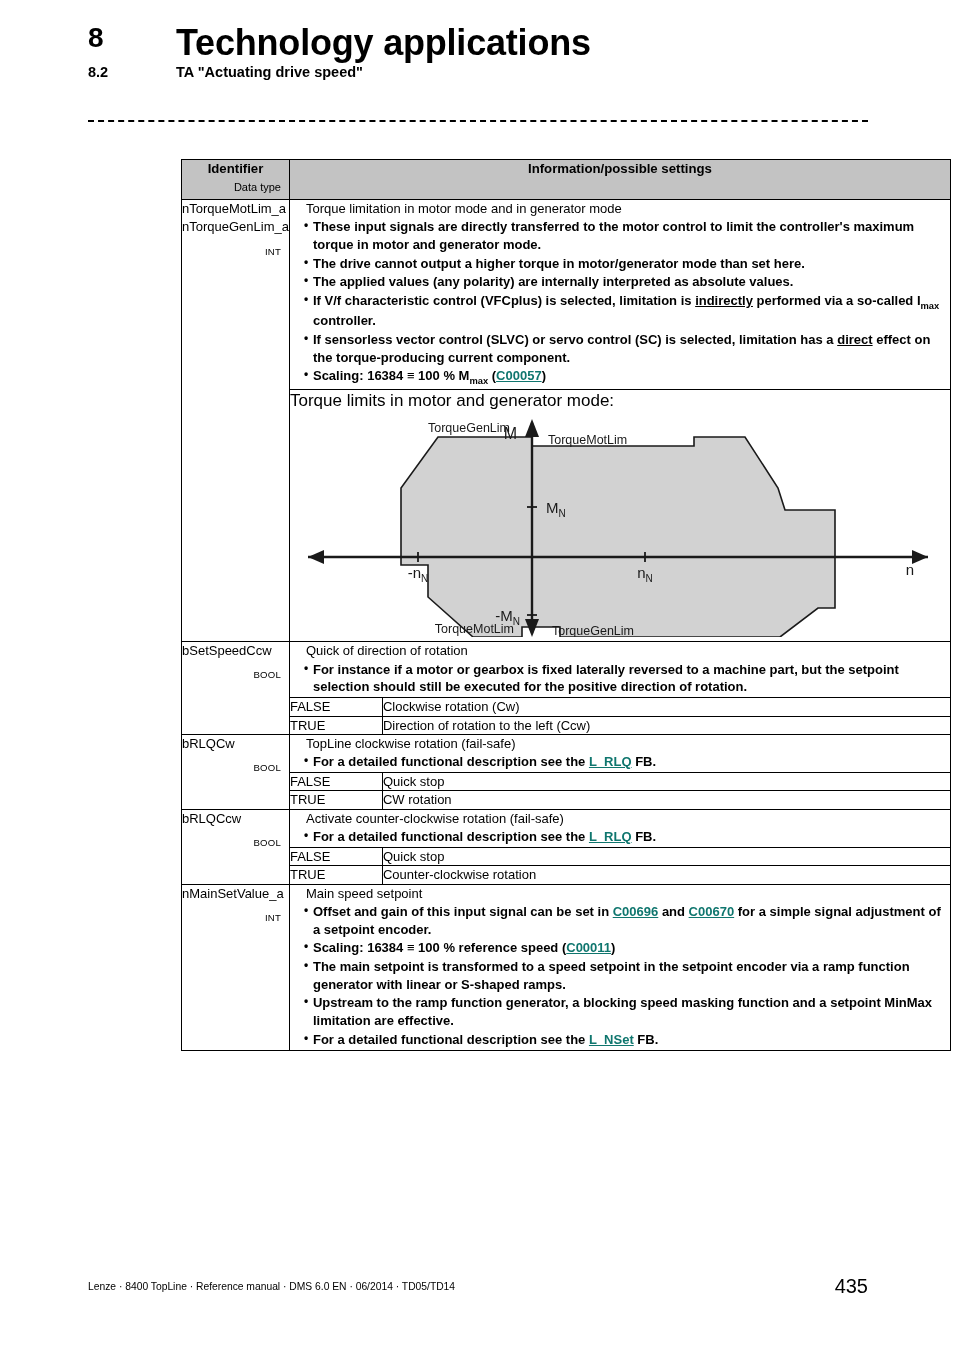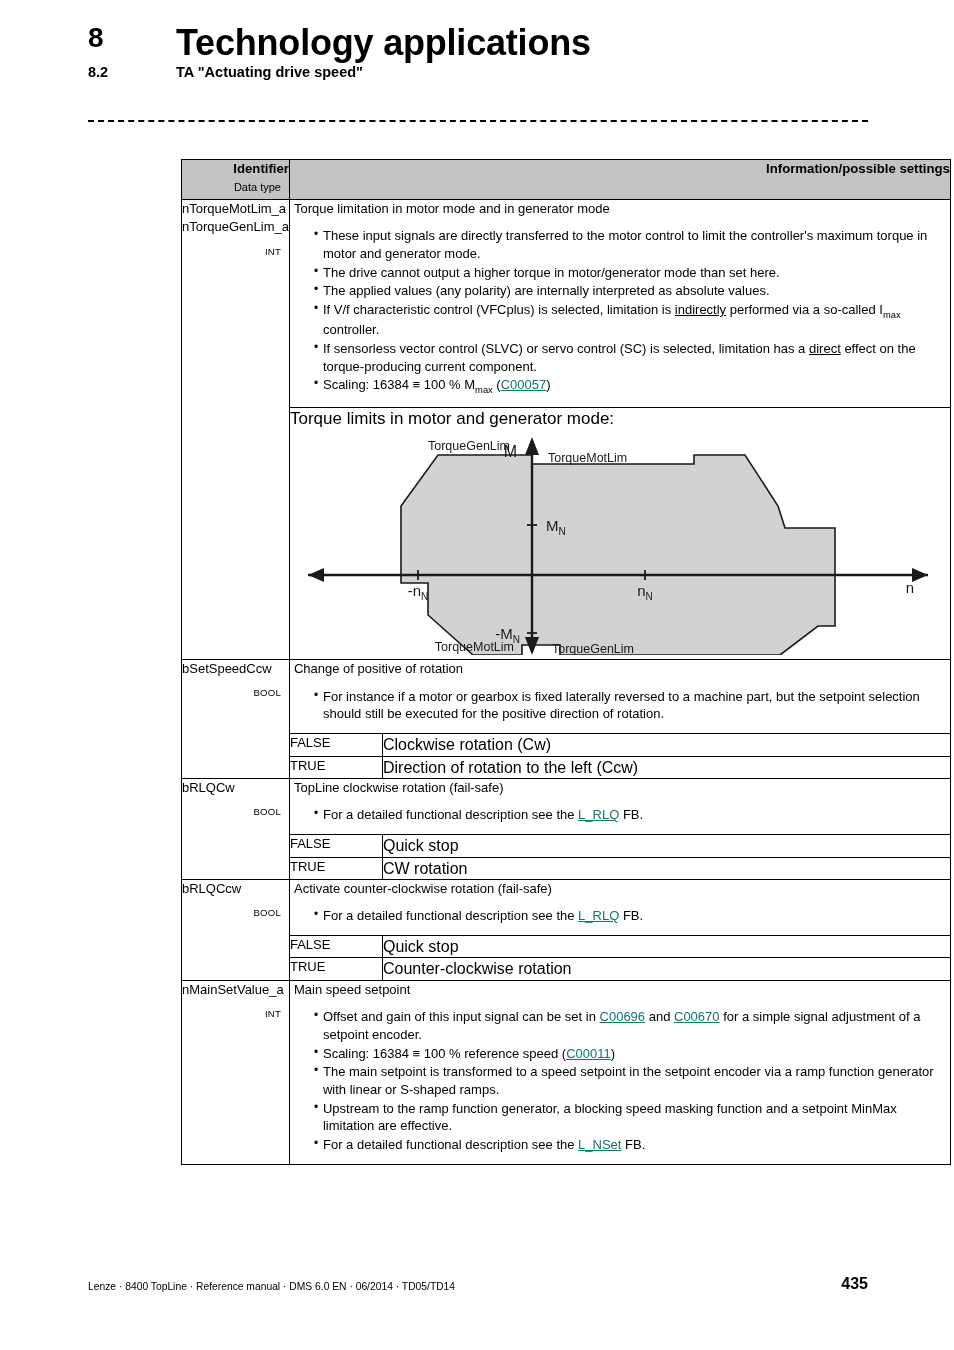--- a/index.html
+++ b/index.html
@@ -47,42 +47,42 @@
   .doc-table td, .doc-table th {
     border: 1px solid #000000;
     vertical-align: top;
     padding: 0;
   }
   .thead-cell {
     background: #c3c3c3;
     font-weight: 700;
     font-size: 13.2px;
     padding: 7px 8px 4px 8px;
-    text-align: right;
+    text-align: center;
     position: relative;
     height: 40px;
   }
   .dtype-head {
     position: absolute; right: 8px; bottom: 4px;
     font-size: 11px; font-weight: 400;
   }
   .id-cell {
     width: 181px;
     padding: 8px 8px 8px 9px;
     position: relative;
     vertical-align: top;
   }
   .id-name { display: block; font-size: 13px; line-height: 1.42; white-space: nowrap; }
   .id-type {
     position: absolute; right: 8px;
     font-size: 9.6px; letter-spacing: 0.2px;
   }
   .info-cell { padding: 7px 9px 8px 9px; }
-  .info-head { margin: 0 0 1px 4px; font-size: 13px; }
-  ul.bullets { margin: 10px; padding: 0 0 0 14px; list-style: none; }
+  .info-head { margin: 0 0 1px 16px; font-size: 13px; }
+  ul.bullets { margin: 0; padding: 0 0 0 14px; list-style: none; font-weight: bold; }
   ul.bullets > li {
     position: relative;
     padding-left: 9px;
     margin: 1px 0;
     font-size: 13px;
     line-height: 1.36;
   }
   ul.bullets > li::before {
     content: "\2022";
     position: absolute; left: 0; top: -1px;
@@ -97,37 +97,37 @@
 
   
   .val-cell {
     width: 93px;
     padding: 4px 7px 4px 5px;
     font-size: 13px;
     white-space: nowrap;
   }
   .valdesc-cell {
     padding: 4px 8px 4px 7px;
-    font-size: 16px;
+    font-size: 13px;
     margin-left: 40px;
   }
 
   
   .diagram-cell { padding: 6px 9px 4px 9px; }
   .diagram-caption { font-size: 17px; margin: 0 0 2px 0; }
   .diagram-holder { width: 100%; }
 
   
   .footer-line {
     position: absolute; left: 88px; top: 1281px; width: 780px;
     font-size: 10.3px;
   }
   .footer-pg {
     position: absolute; right: 0; top: -6px;
-    font-size: 16px; font-weight: 700; text-align: center;
+    font-size: 20px; font-weight: 400; text-align: center;
   }
 </style>
 </head>
 <body>
 
 <div class="page-header">
   <div class="chap-num">8</div>
   <div class="chap-title">Technology applications</div>
   <div class="sec-num">8.2</div>
   <div class="sec-title">TA "Actuating drive speed"</div>
@@ -202,21 +202,21 @@
       </div>
     </td>
   </tr>
 
   <tr>
     <td class="id-cell" rowspan="3">
       <span class="id-name">bSetSpeedCcw</span>
       <span class="id-type" style="top:27px;">BOOL</span>
     </td>
     <td class="info-cell" colspan="2">
-      <p class="info-head">Change of positive of rotation</p>
+      <p class="info-head">Quick of direction of rotation</p>
       <ul class="bullets">
         <li>For instance if a motor or gearbox is fixed laterally reversed to a machine part, but the setpoint selection should still be executed for the positive direction of rotation.</li>
       </ul>
     </td>
   </tr>
   <tr>
     <td class="val-cell">FALSE</td>
     <td class="valdesc-cell">Clockwise rotation (Cw)</td>
   </tr>
   <tr>

